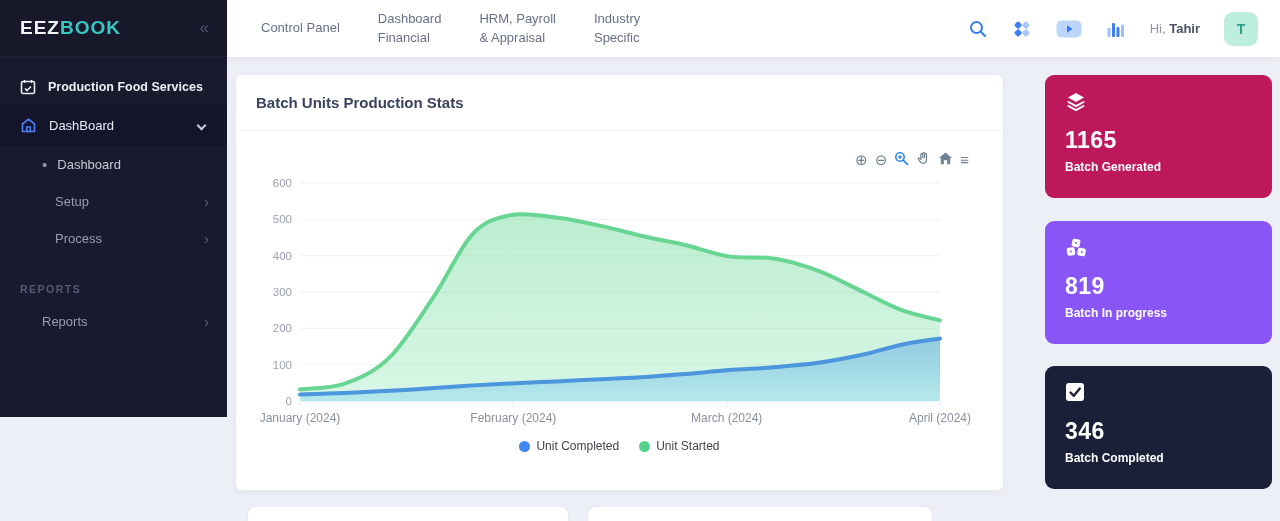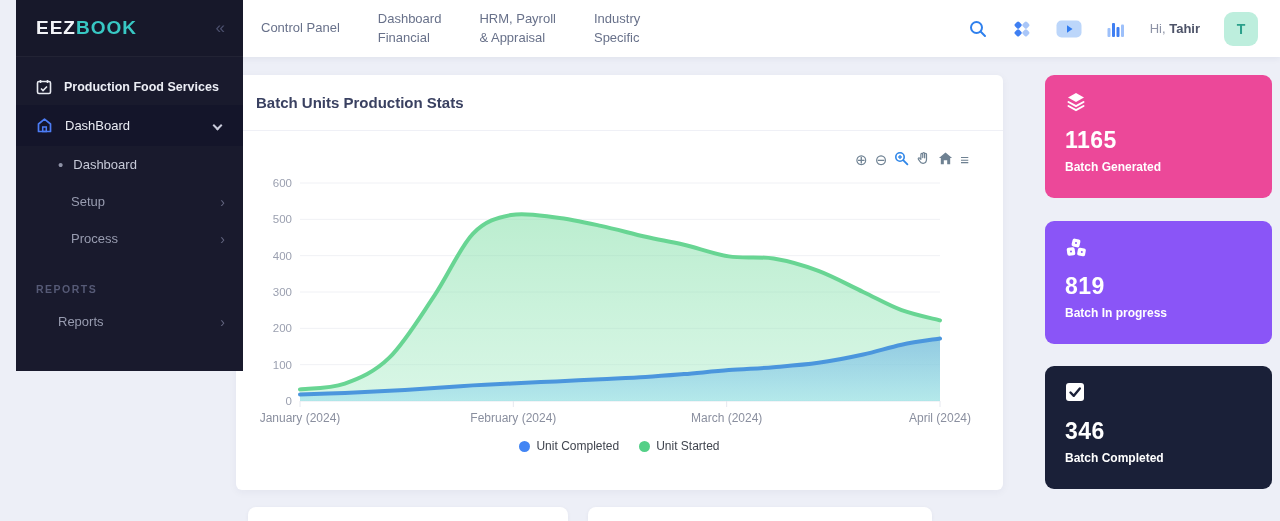--- a/index.html
+++ b/index.html
@@ -1,20 +1,20 @@
 <!DOCTYPE html>
 <html><head>
 <meta charset="utf-8">
 <style>
   * { margin:0; padding:0; box-sizing:border-box; }
   html,body { width:1280px; height:521px; overflow:hidden; }
   body { font-family:"Liberation Sans", sans-serif; background:#edeff7; position:relative; }
 
   
-  .sidebar { position:absolute; left:16px; top:0; width:227px; height:371px; background:#191a2d; color:#fff; z-index:5; }
+  .sidebar { position:absolute; left:0; top:0; width:227px; height:417px; background:#191a2d; color:#fff; z-index:5; }
   .sb-header { height:57px; display:flex; align-items:center; justify-content:space-between; padding:0 18px 0 20px; border-bottom:1px solid rgba(255,255,255,0.05); background:#17182a; }
   .logo { font-size:19px; font-weight:bold; letter-spacing:1px; }
   .logo .p1 { color:#f2f3f7; }
   .logo .p2 { color:#38c8c4; }
   .collapse { color:#4c506e; font-size:17px; cursor:pointer; }
   .sb-service { display:flex; align-items:center; gap:12px; padding:22px 20px 10px 20px; font-size:12.5px; font-weight:bold; color:#eceef5; }
   .sb-item { display:flex; align-items:center; gap:12px; padding:12px 18px 12px 20px; font-size:13px; color:#e9ebf2; cursor:pointer; }
   .sb-item.active-parent { background:#14152a; }
   .sb-item .grow { flex:1; }
   .chev-down { width:7px; height:7px; border-right:2px solid #c9cbda; border-bottom:2px solid #c9cbda; transform:rotate(45deg); margin-right:4px; }
@@ -219,21 +219,21 @@
             <span>Unit Completed</span>
           </span>
         <span class="legend-item">
             <span class="legend-dot" id="dot-1" style="background: rgb(84, 208, 135);"></span>
             <span>Unit Started</span>
           </span>
       </div>
     </div>
   </section>
 
-  <section class="stat-card" style="top: 18px; background: #ec4899;" id="stat-0">
+  <section class="stat-card" style="top: 18px; background: #be185d;" id="stat-0">
     <div class="stat-icon">
       <svg width="22" height="22" viewBox="0 0 22 22">
           <path d="M11 2 L19 6.5 L11 11 L3 6.5 Z" fill="#fff"></path>
           <path d="M3.5 11 L11 15.2 L18.5 11" fill="none" stroke="#fff" stroke-width="2" stroke-linecap="round"></path>
           <path d="M3.5 15 L11 19.2 L18.5 15" fill="none" stroke="#fff" stroke-width="2" stroke-linecap="round"></path>
         </svg>
     </div>
     <div class="stat-value">1165</div>
     <div class="stat-label">Batch Generated</div>
   </section>

